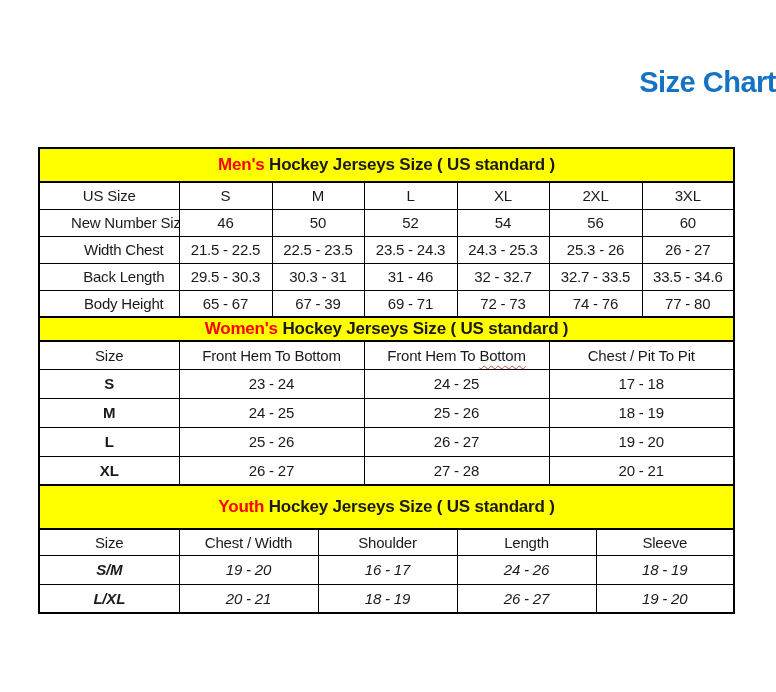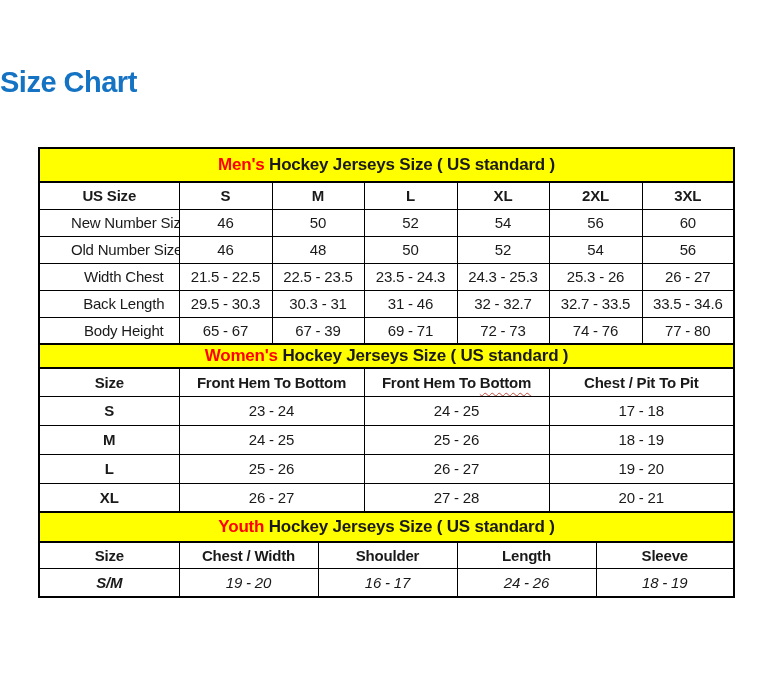--- a/index.html
+++ b/index.html
@@ -3,21 +3,21 @@
 <meta charset="utf-8">
 <style>
   html,body{margin:0;padding:0;}
   body{
     width:776px;height:692px;background:#ffffff;
     font-family:"Liberation Sans",sans-serif;color:#1a1a1a;
     overflow:hidden;
   }
   .page-title{
     color:var(--title-blue,#1573c4);
-    font-size:29px;font-weight:bold;text-align:left;
+    font-size:29px;font-weight:bold;text-align:right;
     margin:66px 0 15px 0;letter-spacing:-0.5px;
   }
   table.chart{
     border-collapse:collapse;table-layout:fixed;
     margin-left:38px;width:695px;
     border:2px solid var(--border-black,#000);
     margin-top:48px;
   }
   table.chart + table.chart{margin-top:-2px;}
   .chart th,.chart td{
@@ -25,33 +25,33 @@
     text-align:center;vertical-align:middle;
     font-size:15px;padding:0 2px;
     letter-spacing:-0.2px;white-space:nowrap;overflow:hidden;
   }
   .chart td.band{
     background:var(--band-yellow,#ffff00);
     font-weight:bold;font-size:17px;
     border:2px solid var(--border-black,#000);
   }
   .band .red{color:var(--accent-red,#ff0000);}
-  .chart th{font-weight:bold;font-size:15px;}
+  .chart th{font-weight:normal;font-size:15px;}
   td.row-label{font-weight:normal;padding-left:31px;}
   td.size-label{font-weight:bold;}
   .squiggle{
     text-decoration-line:underline;
     text-decoration-style:wavy;
     text-decoration-color:var(--squiggle-red,#c44a3a);
     text-decoration-thickness:1px;
     text-underline-offset:4px;
   }
   tr.r-band-m{height:34px;} tr.r-head-m{height:27px;} tr.r-data-m{height:27px;}
   tr.r-band-w{height:24px;} tr.r-head-w{height:28px;} tr.r-data-w{height:29px;}
-  tr.r-band-y{height:30px;} tr.r-head-y{height:26px;} tr.r-data-y{height:29px;font-style:italic;}
+  tr.r-band-y{height:44px;} tr.r-head-y{height:26px;} tr.r-data-y{height:29px;font-style:italic;}
 </style>
 </head>
 <body>
 
 <h1 class="page-title">Size Chart</h1>
 
 <table class="chart">
   <colgroup>
     <col style="width:140px">
       <col style="width:93px">
@@ -79,29 +79,20 @@
   <tr class="r-data-m">
     <td class="row-label">New Number Size</td>
     <td>46</td>
     <td>50</td>
     <td>52</td>
     <td>54</td>
     <td>56</td>
     <td>60</td>
   </tr>
   <tr class="r-data-m">
-    <td class="row-label">Old Number Size</td>
-    <td>46</td>
-    <td>48</td>
-    <td>50</td>
-    <td>52</td>
-    <td>54</td>
-    <td>56</td>
-  </tr>
-  <tr class="r-data-m">
     <td class="row-label">Width Chest</td>
     <td>21.5 - 22.5</td>
     <td>22.5 - 23.5</td>
     <td>23.5 - 24.3</td>
     <td>24.3 - 25.3</td>
     <td>25.3 - 26</td>
     <td>26 - 27</td>
   </tr>
   <tr class="r-data-m">
     <td class="row-label">Back Length</td>
@@ -191,14 +182,21 @@
     <th>Length</th>
     <th>Sleeve</th>
   </tr>
   <tr class="r-data-y">
     <td class="size-label">S/M</td>
     <td>19 - 20</td>
     <td>16 - 17</td>
     <td>24 - 26</td>
     <td>18 - 19</td>
   </tr>
+  <tr class="r-data-y">
+    <td class="size-label">L/XL</td>
+    <td>20 - 21</td>
+    <td>18 - 19</td>
+    <td>26 - 27</td>
+    <td>19 - 20</td>
+  </tr>
 </tbody>
   </table>
 
 </body></html>

